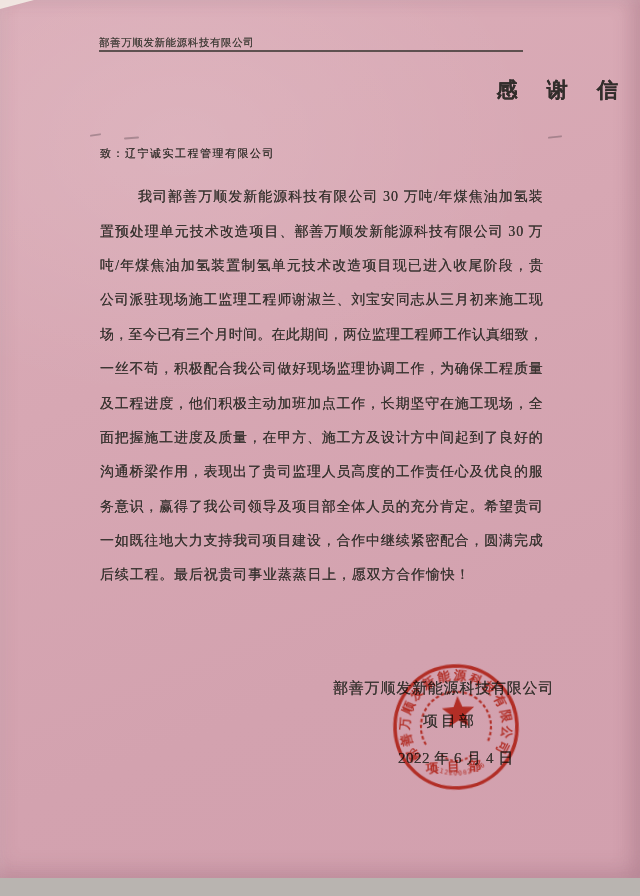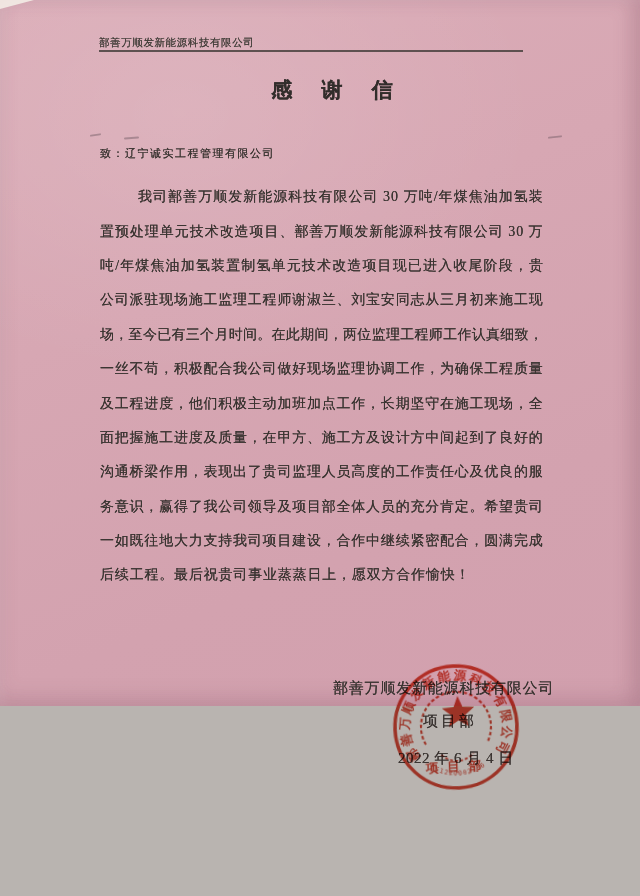--- a/index.html
+++ b/index.html
@@ -2,21 +2,21 @@
 <html><head>
 <meta charset="utf-8">
 <style>
   html,body{margin:0;padding:0;}
   body{
     width:640px;height:896px;overflow:hidden;
     font-family:"Liberation Serif","DejaVu Serif",serif;
     background:#b9b4b0;
   }
   .page{
-    position:relative;width:640px;height:706px;
+    position:relative;width:640px;height:878px;
     background:
       radial-gradient(ellipse 520px 380px at 28% 16%, rgba(255,255,255,.10), rgba(255,255,255,0) 70%),
       linear-gradient(158deg,#dbadb8 0%, #d7a7b3 38%, #d3a2af 72%, #d2a0ae 100%);
     box-shadow:
       inset -10px 0 18px rgba(110,62,82,.16),
       inset 0 -10px 20px rgba(110,62,82,.12),
       inset 4px 2px 10px rgba(255,255,255,.10);
   }
   
   .corner-wedge{
@@ -48,21 +48,21 @@
     font-size:10.5px;color:#46403c;letter-spacing:.6px;
     text-shadow:0 0 .3px #46403c;
   }
   .head-rule{
     position:absolute;left:99px;top:50px;width:424px;height:2px;
     background:#3e3a36;opacity:.8;
   }
   
   .title{
     position:absolute;left:34px;right:10px;top:76px;margin:0;
-    text-align:center;font-size:21px;font-weight:bold;color:#322d2b;
+    text-align:right;font-size:21px;font-weight:bold;color:#322d2b;
     letter-spacing:12px;padding-left:12px;
     text-shadow:0 0 .5px #322d2b;
   }
   
   .recipient{
     position:absolute;left:100px;top:146px;
     font-size:11px;color:#3b3532;letter-spacing:1.5px;
     text-shadow:0 0 .4px #3b3532;
   }
   

